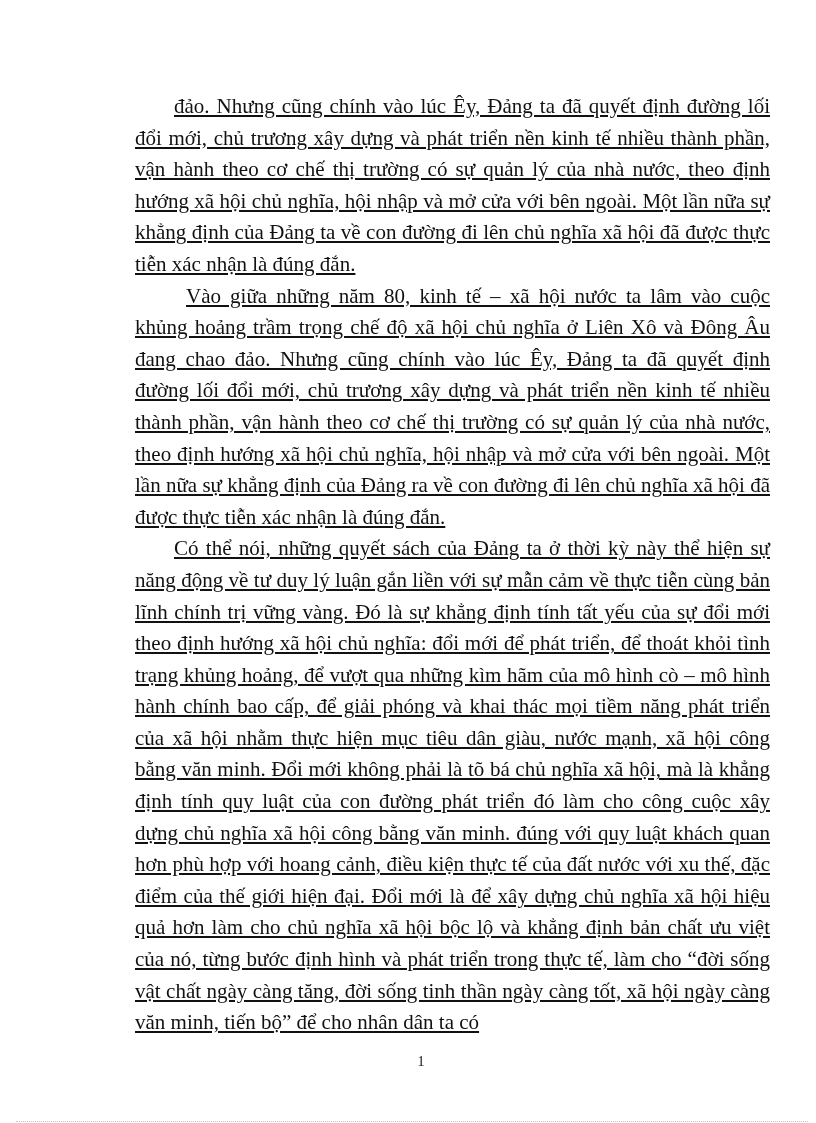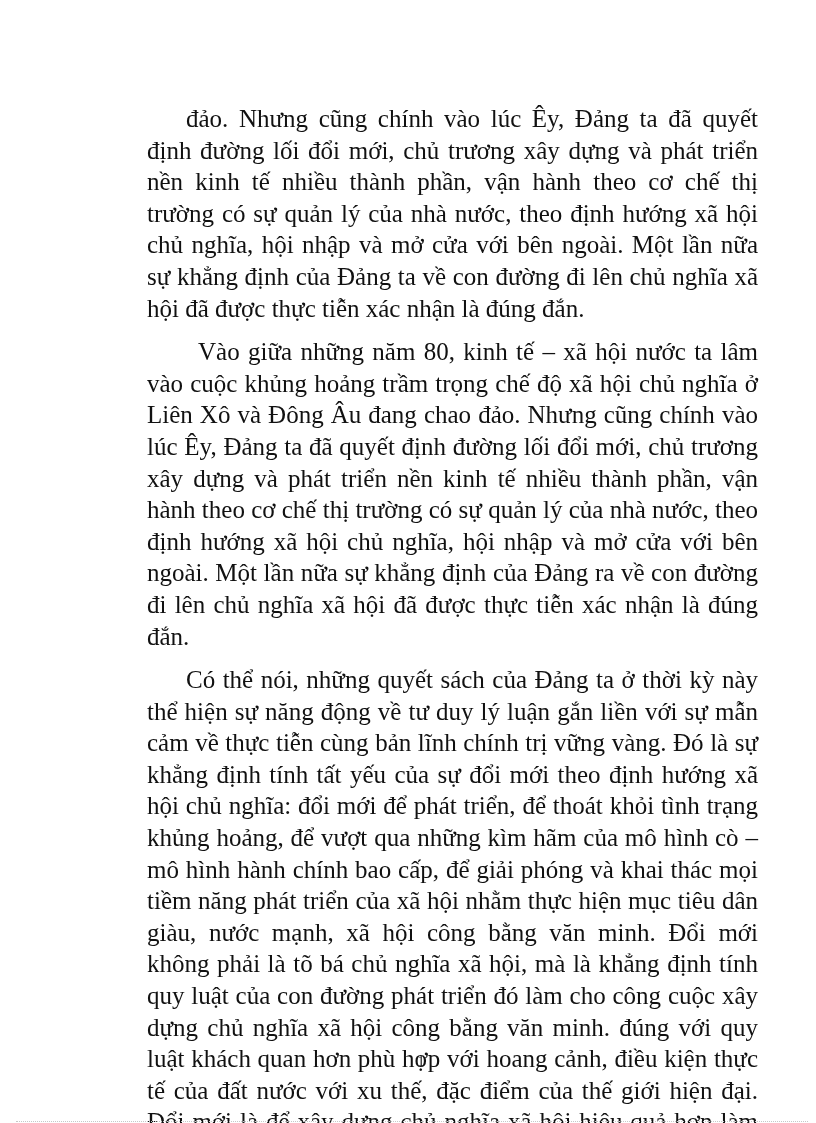--- a/index.html
+++ b/index.html
@@ -15,25 +15,26 @@
       font-family: "Liberation Serif", "DejaVu Serif", serif;
       color: #111111;
     }
     .page-content {
       position: absolute;
       left: 135px;
       top: 91px;
       width: 635px;
     }
     .para {
-      margin: 12px;
-      font-size: 25px;
+      margin: 0;
+      font-size: 21px;
       line-height: 31.6px;
       text-align: justify;
       text-indent: 39px;
+      text-decoration: underline;
     }
     .para.p2 {
       text-indent: 51px;
     }
     .page-number {
       position: absolute;
       left: 0;
       width: 100%;
       top: 1054px;
       text-align: center;

